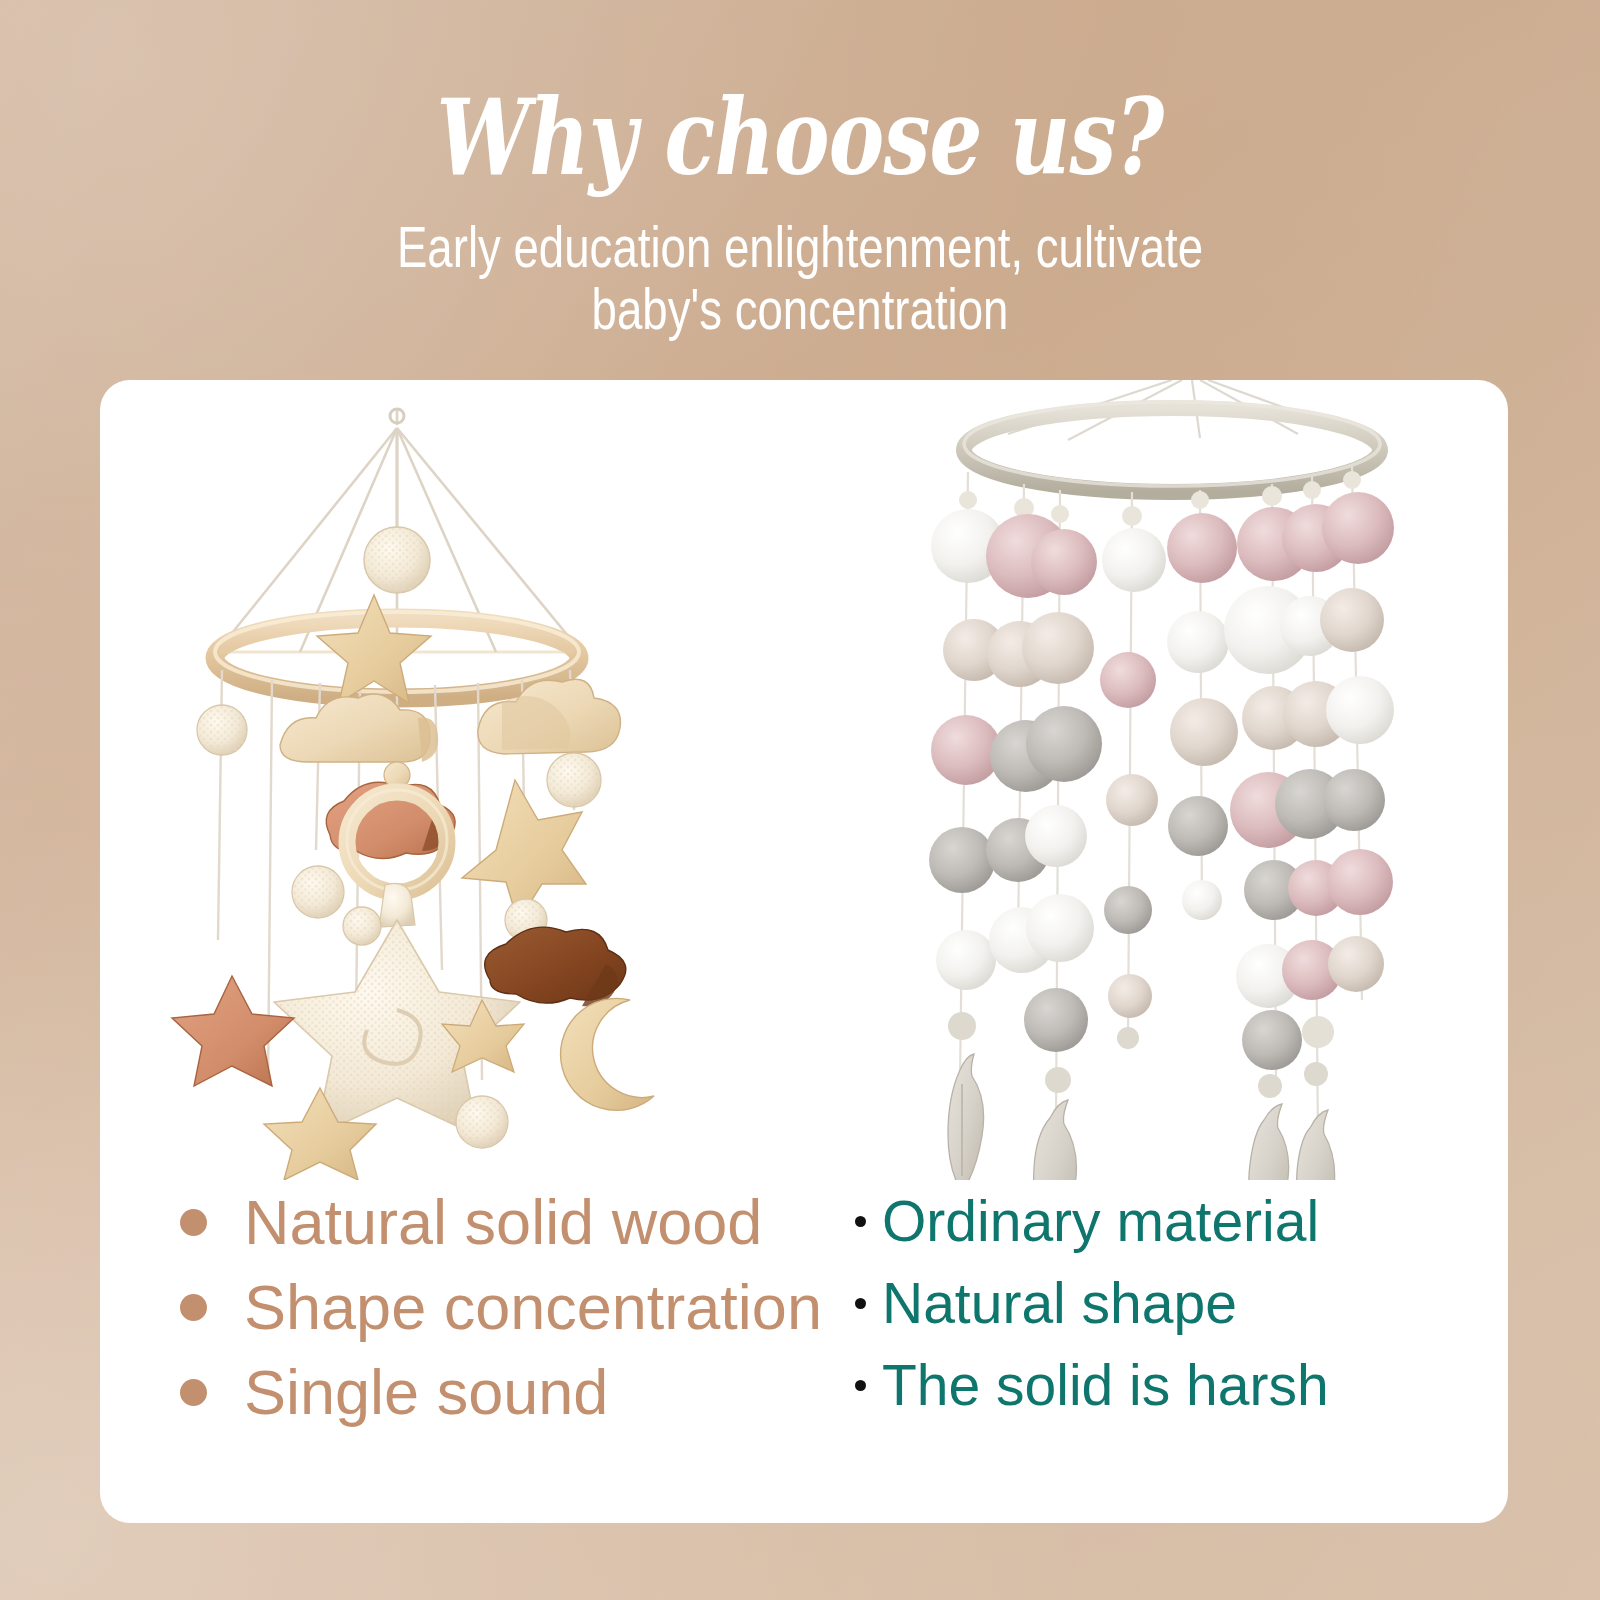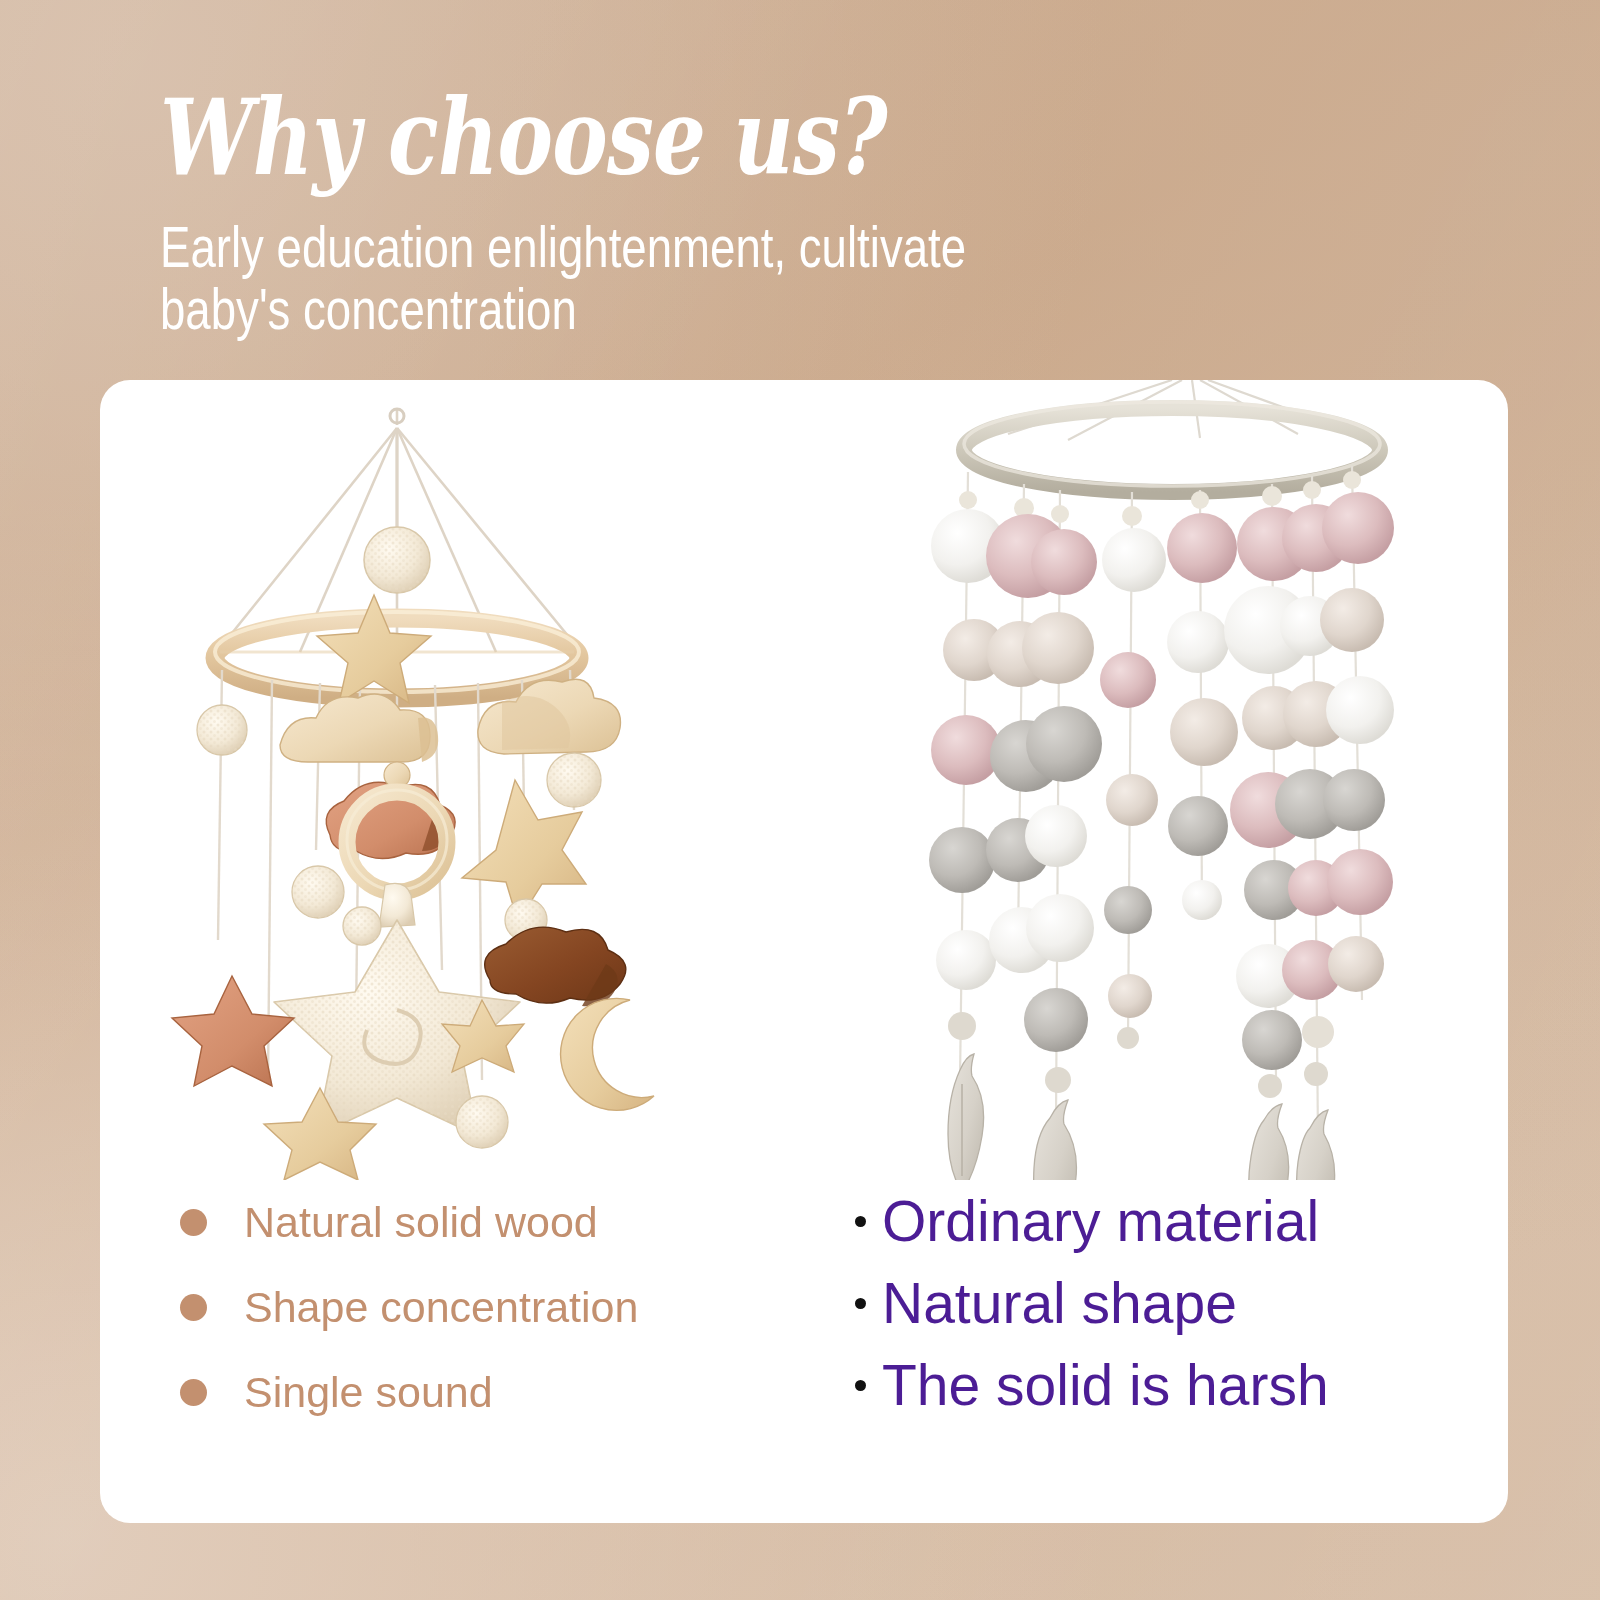--- a/index.html
+++ b/index.html
@@ -19,21 +19,21 @@
       radial-gradient(circle at 4% 96%, rgba(226,206,189,0.95) 0%, rgba(226,206,189,0) 48%),
       radial-gradient(circle at 92% 94%, rgba(214,188,165,0.85) 0%, rgba(214,188,165,0) 50%),
       linear-gradient(150deg,#cdaf94 0%,#c9a585 34%,#d3b69c 62%,#d9c2ab 100%);
   }
   #bg::after{
     content:""; position:absolute; inset:0;
     background:linear-gradient(115deg, rgba(255,255,255,0.10) 0%, rgba(255,255,255,0) 38%, rgba(255,255,255,0) 62%, rgba(255,255,255,0.06) 100%);
   }
 
   
-  #header { position:absolute; left:0; right:0; top:0; height:380px; text-align:left; }
+  #header { position:absolute; left:0; right:0; top:0; height:380px; text-align:center; }
   #title {
     font-family:"DejaVu Serif", serif;
     font-style:italic;
     font-weight:700;
     color:#ffffff;
     font-size:104px;
     line-height:1;
     letter-spacing:-1px;
     padding-top:86px;
     transform:scaleX(0.80);
@@ -73,22 +73,22 @@
 
   .row { display:flex; align-items:center; }
   #col-left .row  { height:85px; }
   #col-right .row { height:82px; }
 
   .dot-lg { width:27px; height:27px; border-radius:50%; background:#c3906f; flex:0 0 auto; margin-left:20px; }
   .gap-lg { width:37px; flex:0 0 auto; }
   .dot-sm { width:11px; height:11px; border-radius:50%; background:#111111; flex:0 0 auto; margin-left:15px; }
   .gap-sm { width:16px; flex:0 0 auto; }
 
-  .txt-left  { color:#c3906f; font-size:43px; line-height:1; white-space:nowrap; }
-  .txt-right { color:#4c1d95; font-size:57px; line-height:1; white-space:nowrap; }
+  .txt-left  { color:#c3906f; font-size:63px; line-height:1; white-space:nowrap; }
+  .txt-right { color:#0f766e; font-size:57px; line-height:1; white-space:nowrap; }
 </style>
 </head>
 <body>
 
 <div id="bg"></div>
 
 <div id="header">
   <div id="title">Why choose us?</div>
   <div id="subtitle">Early education enlightenment, cultivate
 baby's concentration</div>

